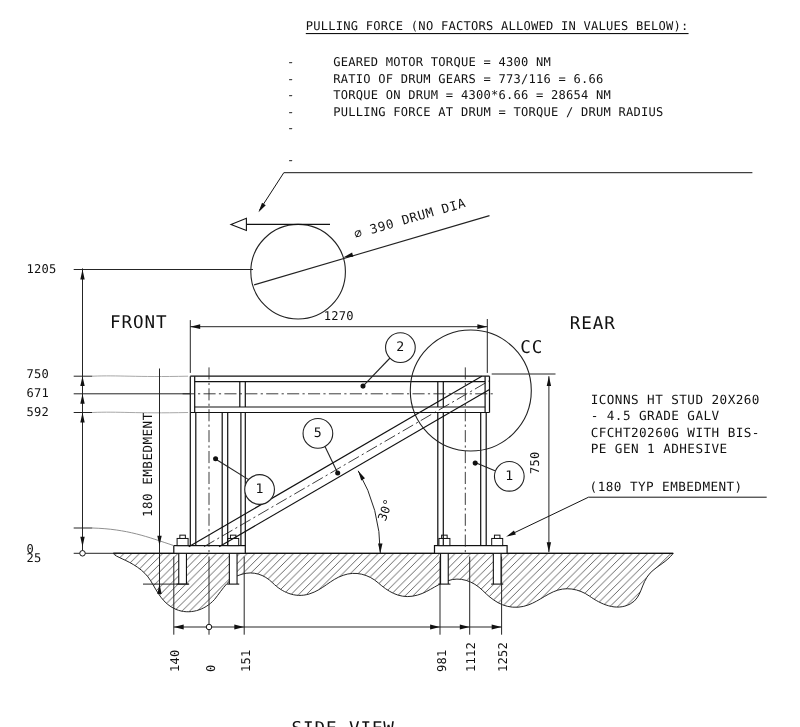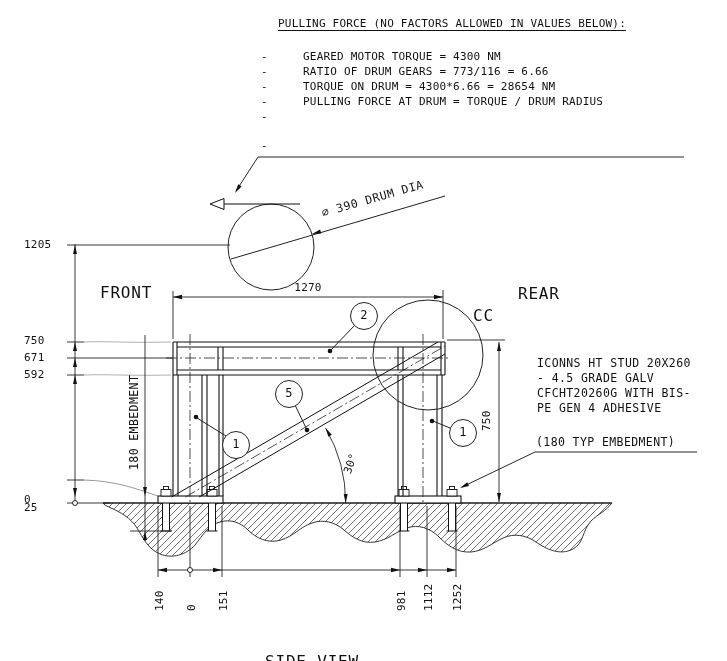--- a/index.html
+++ b/index.html
@@ -250,21 +250,21 @@
 <div class="t rchain" style="left:24px;top:501px;">25</div>
 <div class="t rchain" style="left:24px;top:493px;">0</div>
 
 <div class="t vlab t115" style="left:127px;top:470px;">180 EMBEDMENT</div>
 <div class="t vlab" style="left:480px;top:431px;">750</div>
 <div class="t rot70" style="left:341px;top:471px;">30°</div>
 
 <div class="t t115" style="left:537px;top:356px;">ICONNS HT STUD 20X260</div>
 <div class="t t115" style="left:537px;top:371px;">- 4.5 GRADE GALV</div>
 <div class="t t115" style="left:537px;top:386px;">CFCHT20260G WITH BIS-</div>
-<div class="t t115" style="left:537px;top:401px;">PE GEN 4 ADHESIVE</div>
+<div class="t t115" style="left:537px;top:401px;">PE GEN 1 ADHESIVE</div>
 <div class="t t115" style="left:536px;top:435px;">(180 TYP EMBEDMENT)</div>
 
 <div class="t vlab" style="left:153px;top:611px;">140</div>
 <div class="t vlab" style="left:185px;top:611px;">0</div>
 <div class="t vlab" style="left:217px;top:611px;">151</div>
 <div class="t vlab" style="left:395px;top:611px;">981</div>
 <div class="t vlab" style="left:422px;top:611px;">1112</div>
 <div class="t vlab" style="left:451px;top:611px;">1252</div>
 
 <div class="t t12 ctr uline" style="left:252px;top:652px;width:120px;">SIDE VIEW</div>

